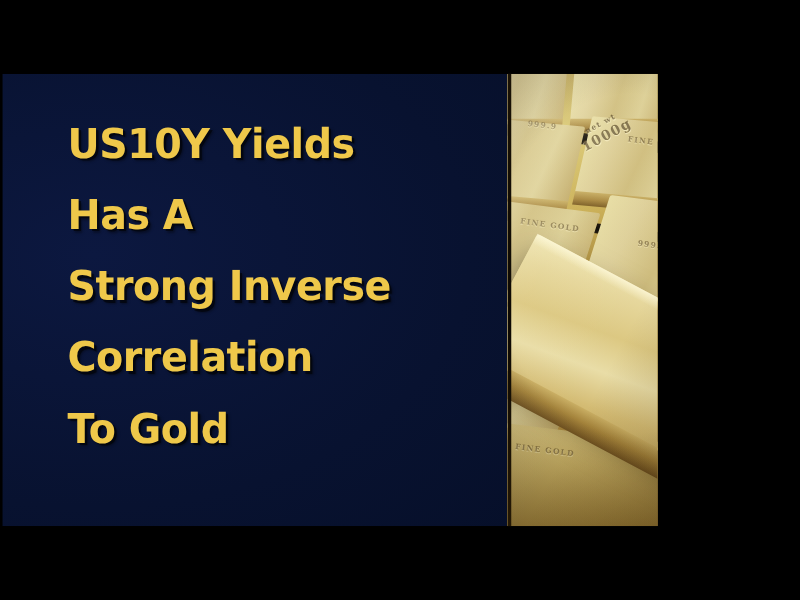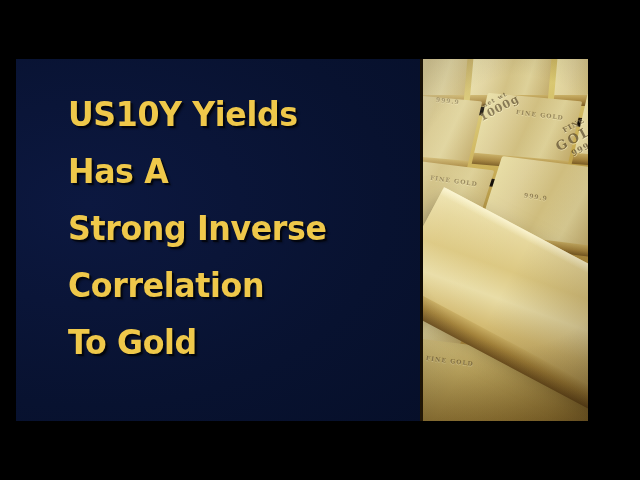--- a/index.html
+++ b/index.html
@@ -19,23 +19,23 @@
     position: relative;
     width: 640px;
     height: 480px;
     background: #000000;
     overflow: hidden;
   }
 
   
   .content-band {
     position: absolute;
-    left: 16px;
+    left: 2px;
     top: 59px;
-    width: 572px;
+    width: 524px;
     height: 362px;
     overflow: hidden;
   }
 
   
   .title-panel {
     position: absolute;
     left: 0;
     top: 0;
     width: 404px;

